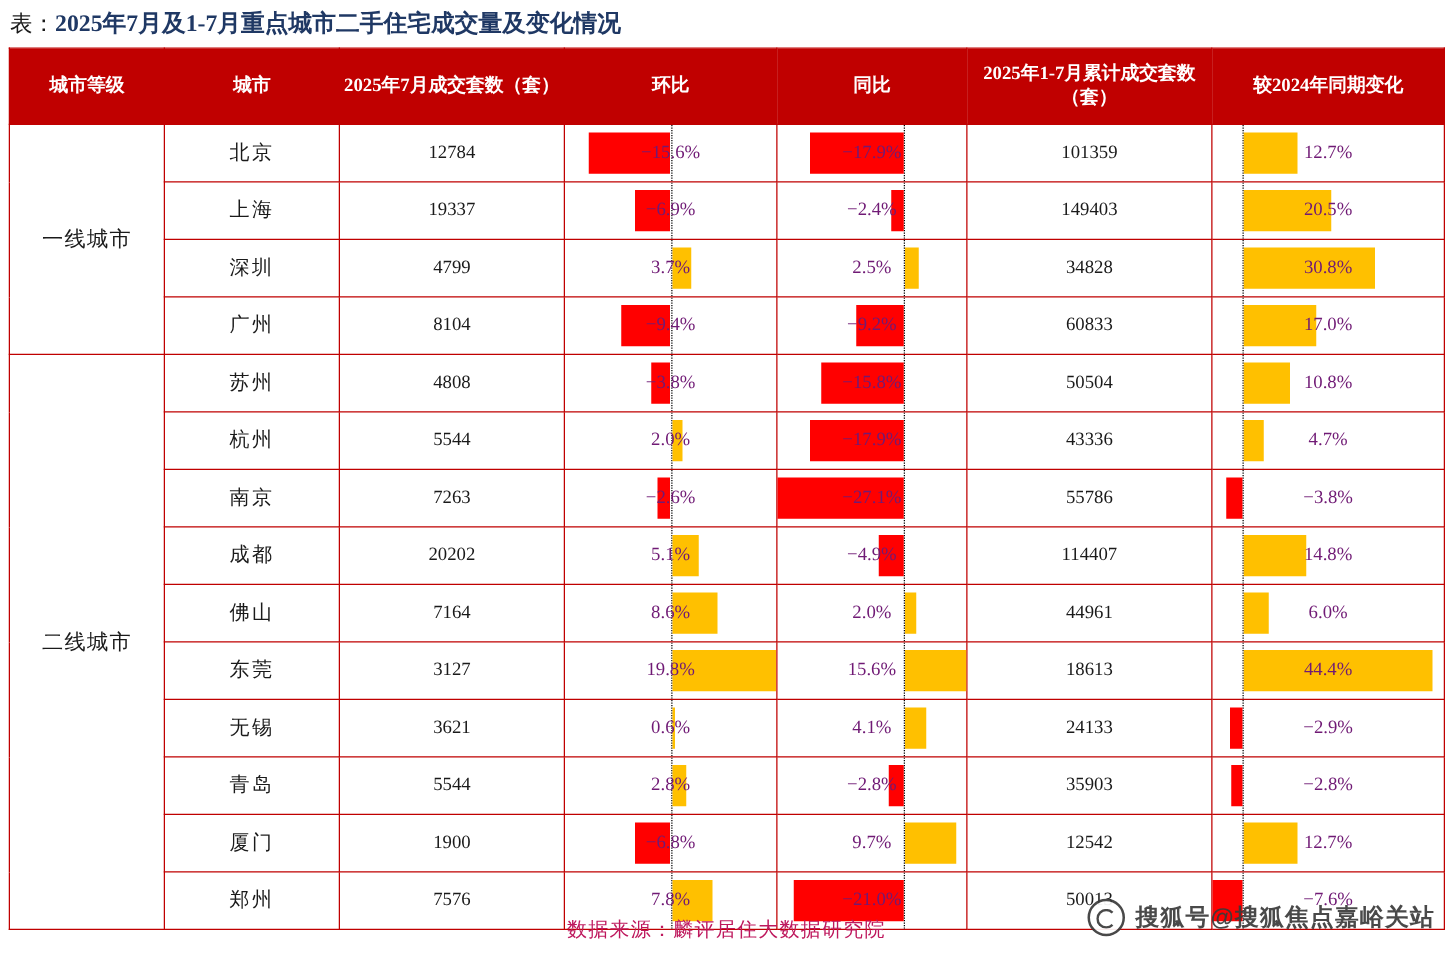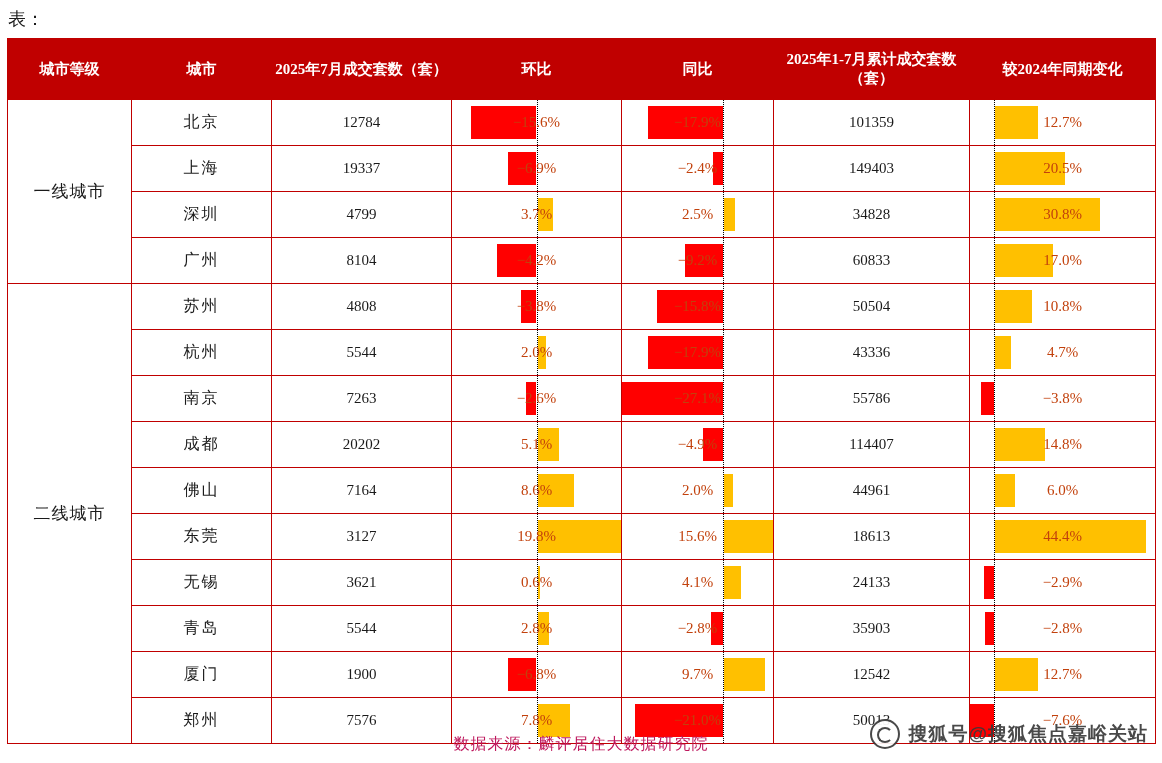--- a/index.html
+++ b/index.html
@@ -116,21 +116,21 @@
   }
   .bar.pos { background: #ffc000; }
   .bar.neg { background: #ff0000; }
   .bar-label {
     position: absolute;
     left: 0; right: 0; top: 0; bottom: 0;
     display: flex;
     align-items: center;
     justify-content: center;
     font-size: 15px;
-    color: #c2410c;
+    color: #701a75;
     z-index: 3;
   }
   
   .footer {
     position: absolute;
     left: 0;
     right: 0;
     bottom: 8px;
     height: 34px;
     display: flex;
@@ -177,20 +177,21 @@
   }
   .tier-divider td { border-top: 2px solid #c00000; }
 </style>
 </head>
 <body>
 
 <div class="page">
 
   <div class="title-row">
     <span class="title-prefix">表：</span>
+    <span class="title-main">2025年7月及1-7月重点城市二手住宅成交量及变化情况</span>
   </div>
 
   <table class="data-table">
     <colgroup>
       <col style="width:124px">
       <col style="width:140px">
       <col style="width:180px">
       <col style="width:170px">
       <col style="width:152px">
       <col style="width:196px">
@@ -287,21 +288,21 @@
             </div>
           </td>
         </tr>
         <tr>
           <td class="city-cell">广州</td>
           <td class="num-cell">8104</td>
           <td class="bar-cell">
             <div class="bar-wrap">
               <div class="axis" style="left: 50%;"></div>
               <div class="bar neg" style="width: 39.48px; left: calc(50% - 39.48px);"></div>
-              <div class="bar-label">−4.2%</div>
+              <div class="bar-label">−9.4%</div>
             </div>
           </td>
           <td class="bar-cell">
             <div class="bar-wrap">
               <div class="axis" style="left: 67%;"></div>
               <div class="bar neg" style="width: 38.64px; left: calc(67% - 38.64px);"></div>
               <div class="bar-label">−9.2%</div>
             </div>
           </td>
           <td class="num-cell">60833</td>

